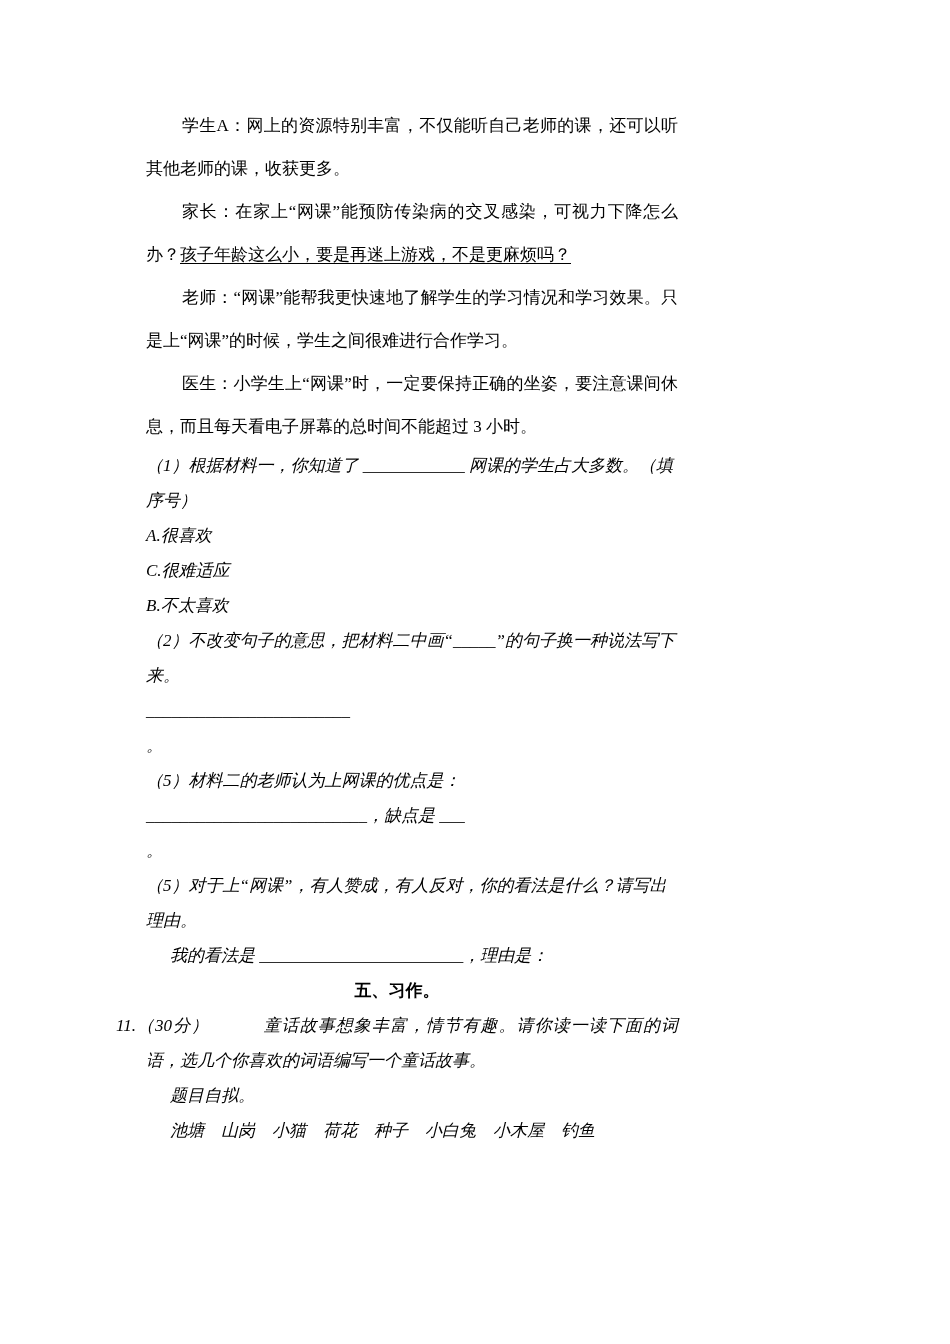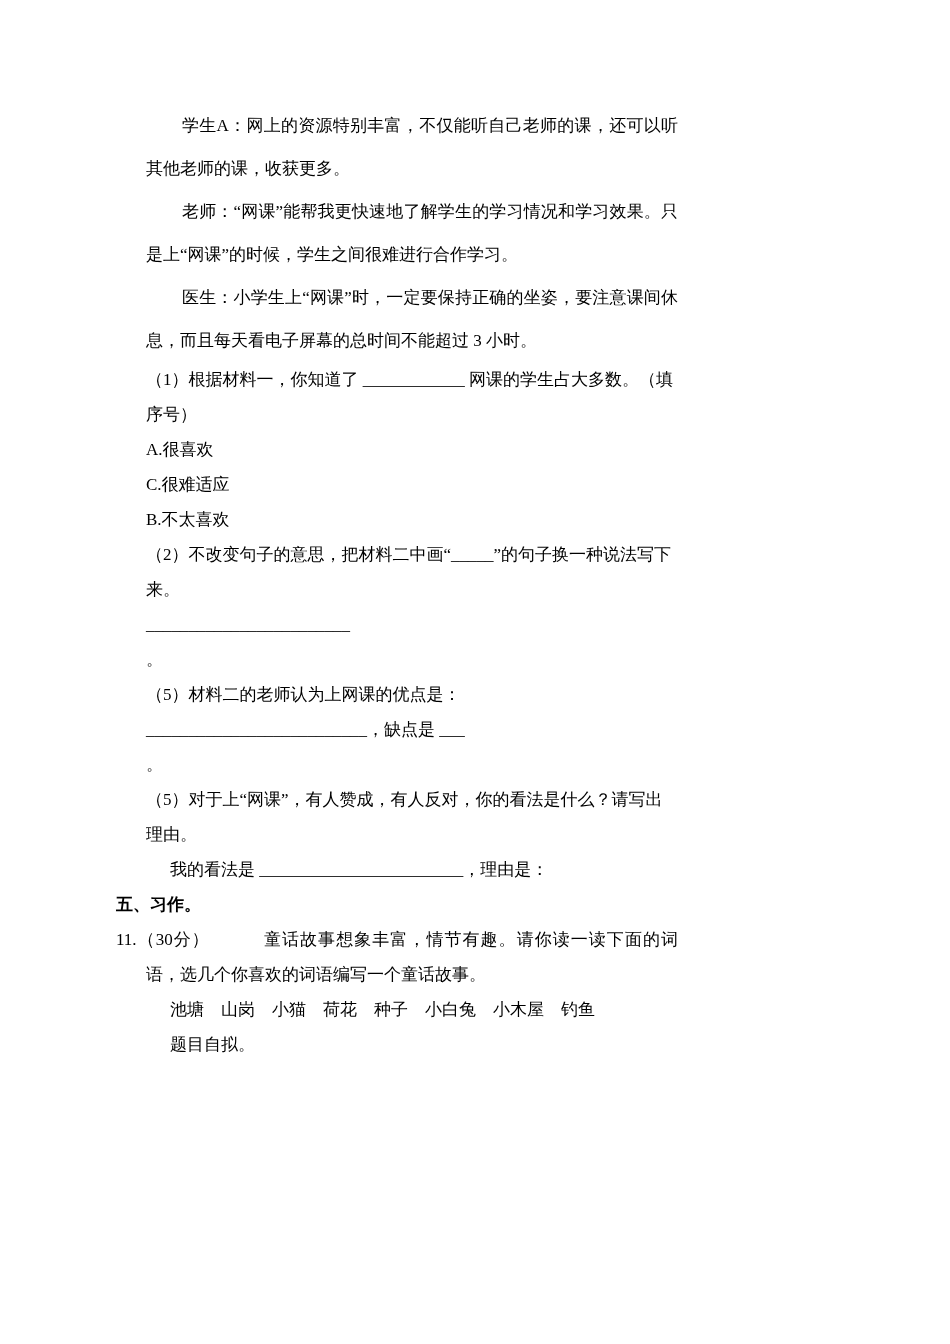--- a/index.html
+++ b/index.html
@@ -29,49 +29,52 @@
     margin-left: 30px;
   }
   .para {
     line-height: 43px;
     text-align: justify;
     text-indent: 36px;
   }
   .q {
     line-height: 35px;
     text-align: left;
+    font-style: italic;
   }
   .ul {
     text-decoration: underline;
     text-underline-offset: 3px;
   }
   .ans-indent {
     text-indent: 24px;
   }
   .sec-head {
     font-weight: bold;
     line-height: 35px;
     font-size: 17px;
+    text-align: center;
   }
   .q11 {
     padding-left: 30px;
     text-indent: -30px;
     text-align: justify;
   }
   .note-indent {
     text-indent: 54px;
   }
 </style>
 </head>
 <body>
 
 <div class="page">
 
   <div class="block-indent">
     <p class="para">学生A：网上的资源特别丰富，不仅能听自己老师的课，还可以听其他老师的课，收获更多。</p>
+    <p class="para"><span>家长：在家上“网课”能预防传染病的交叉感染，可视力下降怎么办？</span><span class="ul">孩子年龄这么小，要是再迷上游戏，不是更麻烦吗？</span></p>
     <p class="para">老师：“网课”能帮我更快速地了解学生的学习情况和学习效果。只是上“网课”的时候，学生之间很难进行合作学习。</p>
     <p class="para">医生：小学生上“网课”时，一定要保持正确的坐姿，要注意课间休息，而且每天看电子屏幕的总时间不能超过 3 小时。</p>
   </div>
 
   <div class="block-indent">
     <p class="q">（1）根据材料一，你知道了 ____________ 网课的学生占大多数。（填序号）</p>
     <p class="q">A.很喜欢</p>
     <p class="q">C.很难适应</p>
     <p class="q">B.不太喜欢</p>
     <p class="q">（2）不改变句子的意思，把材料二中画“_____”的句子换一种说法写下来。</p>
@@ -79,17 +82,17 @@
     <p class="q">。</p>
     <p class="q">（5）材料二的老师认为上网课的优点是： __________________________，缺点是 ___</p>
     <p class="q">。</p>
     <p class="q">（5）对于上“网课”，有人赞成，有人反对，你的看法是什么？请写出理由。</p>
     <p class="q ans-indent">我的看法是 ________________________，理由是：</p>
   </div>
 
   <div>
     <p class="sec-head">五、习作。</p>
     <p class="q q11">11.（30分）　　　童话故事想象丰富，情节有趣。请你读一读下面的词语，选几个你喜欢的词语编写一个童话故事。</p>
+    <p class="q note-indent">题目自拟。</p>
     <p class="q note-indent">池塘　山岗　小猫　荷花　种子　小白兔　小木屋　钓鱼</p>
-    <p class="q note-indent">题目自拟。</p>
   </div>
 
 </div>
 
 </body></html>

